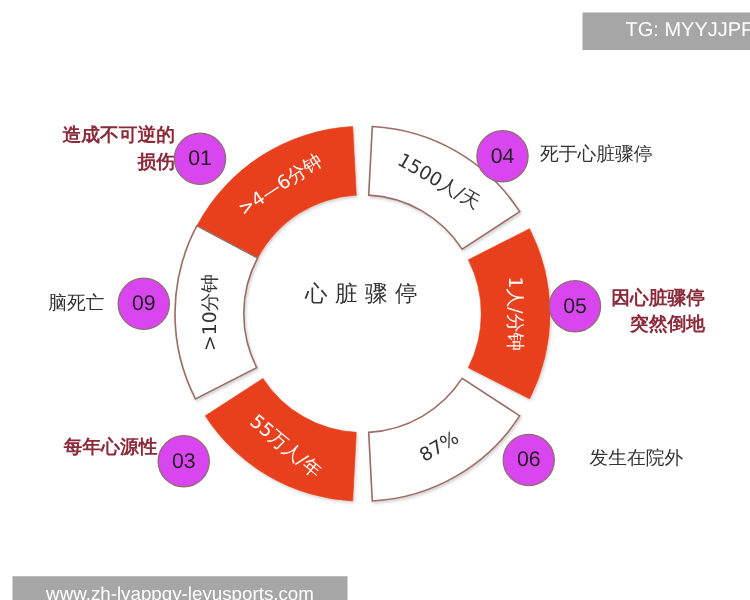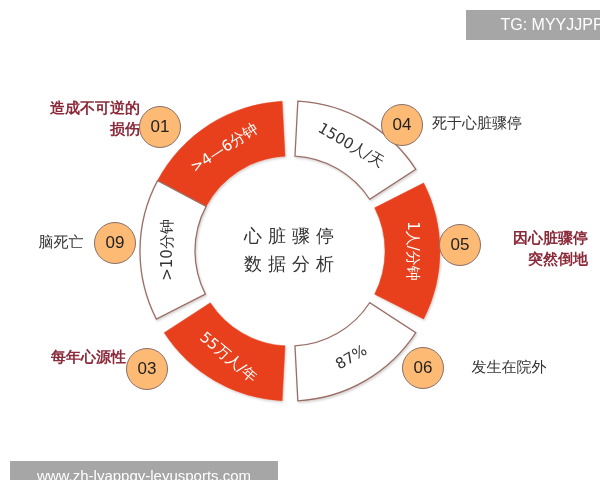--- a/index.html
+++ b/index.html
@@ -1,18 +1,18 @@
 <!DOCTYPE html>
 <html><head>
 <meta charset="utf-8">
 <style>
   html, body { margin:0; padding:0; }
   body { width:600px; height:480px; background:#ffffff; position:relative; overflow:hidden; font-family:"DejaVu Sans", sans-serif; }
   .ring { position:absolute; left:0; top:0; width:600px; height:480px; }
-  .num-circle { position:absolute; width:42px; height:42px; border:1.3px solid #8a6f6a; border-radius:50%; background:#fdba74; box-sizing:border-box; display:flex; align-items:center; justify-content:center; font-family:"Liberation Sans", sans-serif; font-size:17px; color:#222;text-align:center; }
+  .num-circle { position:absolute; width:42px; height:42px; border:1.3px solid #8a6f6a; border-radius:50%; background:#d946ef; box-sizing:border-box; display:flex; align-items:center; justify-content:center; font-family:"Liberation Sans", sans-serif; font-size:17px; color:#222;text-align:center; }
   .label { position:absolute; font-family:"DejaVu Serif", serif; font-size:15px; line-height:21px; text-align:center; }
   .label.red { color:#8b2a3a; font-weight:bold;text-align:right; }
   .label.dark { color:#333; }
   .badge { position:absolute; background:#a6a6a6; color:#fff; font-family:"Liberation Sans", sans-serif; }
   .tg { left:466px; top:10px; width:124px; height:30px; font-size:16px; line-height:30px; text-align:center;padding-left:24px; }
   .site { left:10px; top:440px; width:268px; height:30px; font-size:15px; line-height:30px; text-align:center;margin-top:21px; }
   .center-title { position:absolute; left:222px; top:222px; width:140px; text-align:center; font-family:"DejaVu Sans", sans-serif; font-size:18px; line-height:28px; color:#333; letter-spacing:6px; }
 </style>
 </head>
 <body>
@@ -36,21 +36,20 @@
       <text x="351.25" y="144.91188803640625" text-anchor="middle" dominant-baseline="central" font-family="&quot;DejaVu Sans&quot;, sans-serif" font-size="15" fill="#333333" transform="rotate(30 351.25 144.91188803640625)">1500人/天</text>
       <text x="412.5" y="251" text-anchor="middle" dominant-baseline="central" font-family="&quot;DejaVu Sans&quot;, sans-serif" font-size="15" fill="#ffffff" transform="rotate(90 412.5 251)">1人/分钟</text>
       <text x="351.25" y="357.08811196359375" text-anchor="middle" dominant-baseline="central" font-family="&quot;DejaVu Sans&quot;, sans-serif" font-size="15" fill="#333333" transform="rotate(-30 351.25 357.08811196359375)">87%</text>
       <text x="228.75000000000003" y="357.08811196359375" text-anchor="middle" dominant-baseline="central" font-family="&quot;DejaVu Sans&quot;, sans-serif" font-size="15" fill="#ffffff" transform="rotate(40 228.75000000000003 357.08811196359375)">55万人/年</text>
       <text x="167.50466442463903" y="249.9309994014492" text-anchor="middle" dominant-baseline="central" font-family="&quot;DejaVu Sans&quot;, sans-serif" font-size="15" fill="#333333" transform="rotate(-90 167.50466442463903 249.9309994014492)">&gt;10分钟</text>
     </g>
 </svg>
 
 <div class="center-title">
   <div>心脏骤停</div>
-  <div>数据分析</div>
 </div>
 
 <div class="label red" style="left:22px; top:98px; width:118px;">
   <div>造成不可逆的</div>
   <div>损伤</div>
 </div>
 <div class="num-circle" style="left:139px; top:106px;">01</div>
 
 <div class="label dark" style="left:26px; top:232px; width:70px;text-align:center;">
   <div>脑死亡</div>
@@ -61,21 +60,21 @@
   <div>每年心源性</div>
 </div>
 <div class="num-circle" style="left:126px; top:348px;">03</div>
 
 <div class="num-circle" style="left:381px; top:104px;">04</div>
 <div class="label dark" style="left:432px; top:113px; width:110px; text-align:left;">
   <div>死于心脏骤停</div>
 </div>
 
 <div class="num-circle" style="left:439px; top:224px;">05</div>
-<div class="label red" style="left:502px; top:228px; width:86px;">
+<div class="label red" style="left:478px; top:228px; width:86px;">
   <div>因心脏骤停</div>
   <div>突然倒地</div>
 </div>
 
 <div class="num-circle" style="left:402px; top:347px;">06</div>
 <div class="label dark" style="left:454px; top:357px; width:110px; text-align:center;font-family:Liberation Serif, serif;">
   <div>发生在院外</div>
 </div>
 
 <div class="badge tg">TG: MYYJJPP</div>

